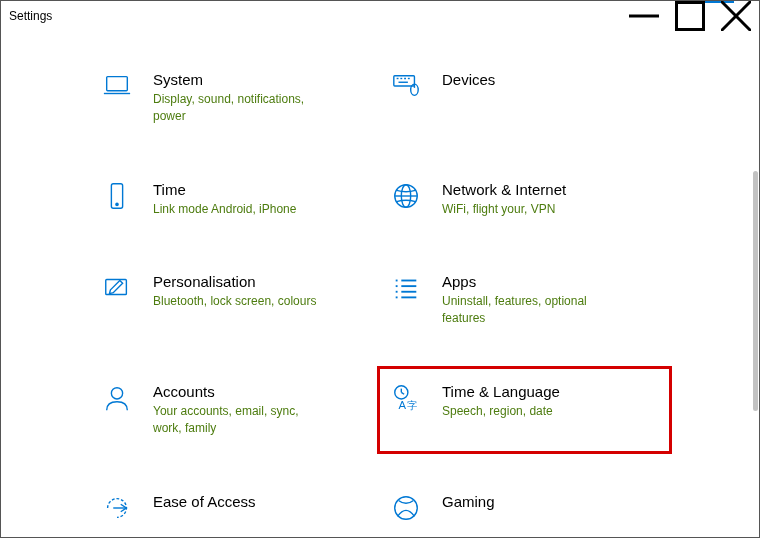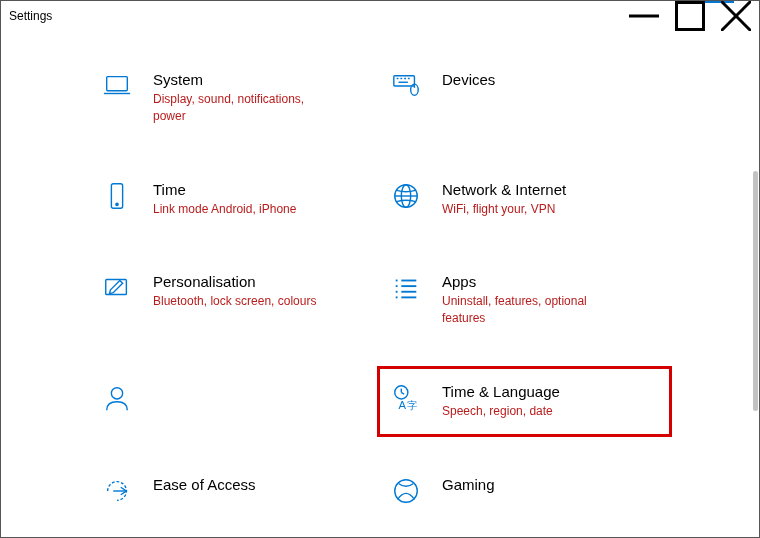--- a/index.html
+++ b/index.html
@@ -73,21 +73,21 @@
     }
     .cat-text { flex: 1; }
     .cat-title {
       font-size: 15px;
       color: #000;
       margin-bottom: 3px;
       font-weight: 400;
     }
     .cat-desc {
       font-size: 12px;
-      color: #b91c1c;
+      color: #4d7c0f;
       line-height: 1.4;
       max-width: 170px;
     }
     .highlight {
       border: 3px solid #d40000;
       padding: 14px 10px;
       margin: -17px -13px;
     }
     .scrollbar {
       position: absolute;
@@ -222,20 +222,24 @@
       </div>
     </div>
 
     <div class="category">
       <div class="cat-icon">
         <svg viewBox="0 0 32 32" fill="none" stroke="#0078d4" stroke-width="1.5">
             <circle cx="16" cy="11" r="6"></circle>
             <path d="M5 29 Q5 20 16 20 Q27 20 27 29"></path>
           </svg>
       </div>
+      <div class="cat-text">
+        <div class="cat-title">Accounts</div>
+        <div class="cat-desc">Your accounts, email, sync, work, family</div>
+      </div>
     </div>
 
     <div class="category highlight">
       <div class="cat-icon">
         <svg viewBox="0 0 32 32" fill="none" stroke="#0078d4" stroke-width="1.5">
             <circle cx="11" cy="10" r="7"></circle>
             <line x1="11" y1="6" x2="11" y2="10"></line>
             <line x1="11" y1="10" x2="14" y2="12"></line>
             <text x="8" y="28" font-size="12" fill="#0078d4" stroke="none" font-family="sans-serif">A</text>
             <text x="17" y="28" font-size="11" fill="#0078d4" stroke="none" font-family="sans-serif">字</text>

